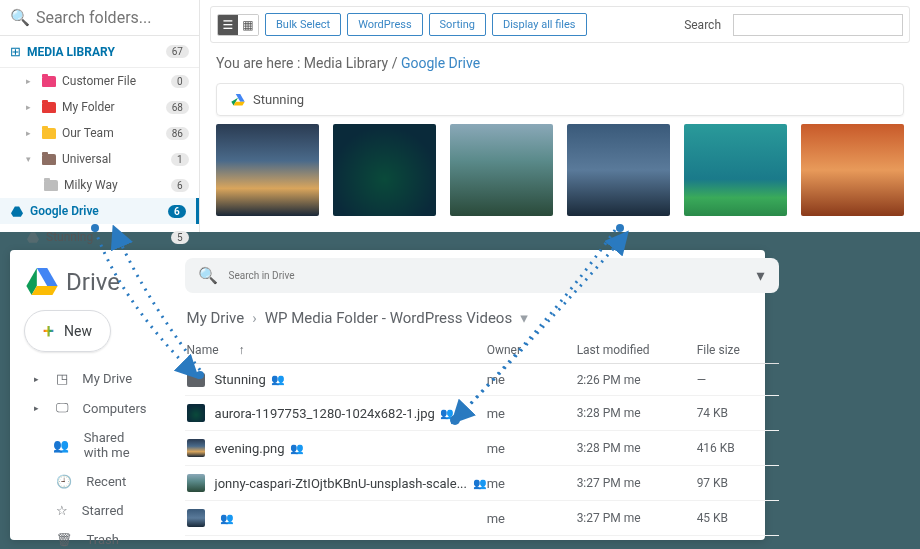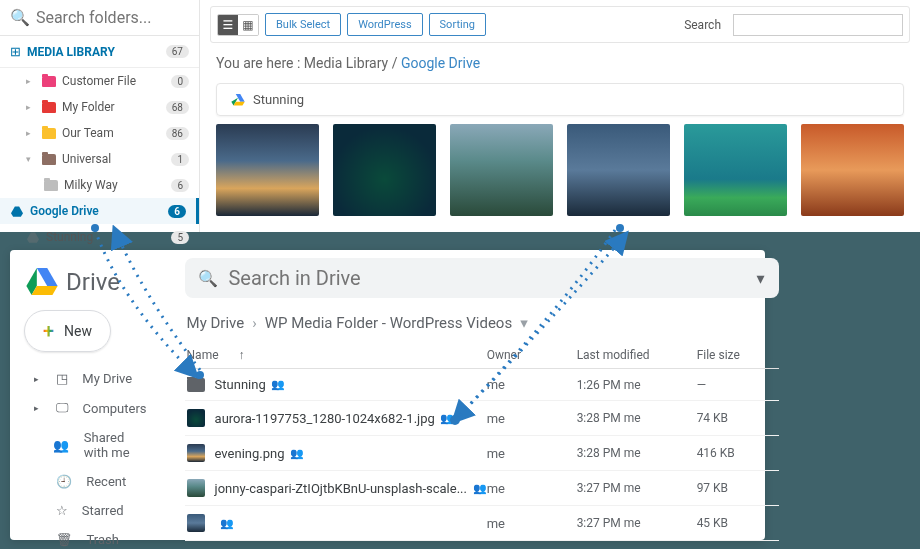--- a/index.html
+++ b/index.html
@@ -5,21 +5,21 @@
 *{box-sizing:border-box;margin:0;padding:0;font-family:-apple-system,BlinkMacSystemFont,"Segoe UI",Roboto,Arial,sans-serif}
 body{width:920px;height:549px;background:#3f626a;position:relative;overflow:hidden}
 .top-app{position:absolute;top:0;left:0;width:920px;height:232px;display:flex;background:#fff}
 .sidebar{width:200px;background:#fff;border-right:1px solid #e5e5e5;display:flex;flex-direction:column}
 .search-row{display:flex;align-items:center;padding:8px 10px;border-bottom:1px solid #e5e5e5;gap:6px}
 .search-row input{border:none;outline:none;font-size:16px;flex:1;background:transparent}
 .collapse-btn{width:12px;display:flex;flex-direction:column;gap:2px;cursor:pointer}
 .collapse-btn span{height:2px;background:#777;border-radius:1px}
 .lib-header{display:flex;align-items:center;padding:8px 10px;gap:6px;border-bottom:1px solid #eee}
 .lib-title{color:#0073aa;font-weight:700;font-size:12px;flex:1}
-.badge{background:#e8e8e8;color:#555;font-size:10px;padding:1px 6px;border-radius:8px;min-width:18px;text-align:right}
+.badge{background:#e8e8e8;color:#555;font-size:10px;padding:1px 6px;border-radius:8px;min-width:18px;text-align:left}
 .badge.blue{background:#0073aa;color:#fff}
 .tree{flex:1}
 .tree-item{display:flex;align-items:center;padding:6px 10px;font-size:12px;color:#555;cursor:pointer;gap:6px}
 .tree-item.nested{padding-left:26px}
 .tree-item.nested2{padding-left:44px}
 .tree-item.active{background:#f0f7fb;border-right:3px solid #0073aa;color:#0073aa;font-weight:600}
 .tree-item .label{flex:1}
 .chev{font-size:9px;color:#aaa;width:10px}
 .folder-icon{width:14px;height:11px;border-radius:2px 2px 1px 1px;position:relative}
 .folder-icon::before{content:"";position:absolute;top:-2px;left:0;width:6px;height:3px;background:inherit;border-radius:1px 1px 0 0}
@@ -52,21 +52,21 @@
 .drive-app{position:absolute;top:250px;left:10px;width:755px;height:290px;background:#fff;border-radius:4px;display:flex;box-shadow:0 2px 8px rgba(0,0,0,0.15)}
 .drive-sidebar{width:190px;padding:14px;display:flex;flex-direction:column;gap:4px}
 .drive-logo{display:flex;align-items:center;gap:8px;padding:4px 2px 10px;font-size:24px;color:#5f6368}
 .new-btn{display:inline-flex;align-items:center;gap:10px;border:1px solid #dadce0;border-radius:24px;padding:8px 18px;font-size:14px;color:#3c4043;cursor:pointer;box-shadow:0 1px 2px rgba(0,0,0,0.1);width:fit-content;margin-bottom:8px}
 .plus{font-size:20px;font-weight:500;background:linear-gradient(90deg,#ea4335 0%,#fbbc05 33%,#34a853 66%,#4285f4 100%);-webkit-background-clip:text;color:transparent}
 .drive-nav{display:flex;flex-direction:column}
 .drive-nav-item{display:flex;align-items:center;gap:14px;padding:7px 10px;font-size:13px;color:#5f6368;cursor:pointer;border-radius:0 16px 16px 0}
 .drive-nav-item .chev{width:8px;color:#5f6368}
 .drive-main{flex:1;display:flex;flex-direction:column;padding:8px 14px 0}
 .drive-search{display:flex;align-items:center;gap:10px;background:#f1f3f4;border-radius:8px;padding:8px 14px;margin-bottom:12px}
-.drive-search input{border:none;background:transparent;outline:none;font-size:20px;flex:1}
+.drive-search input{border:none;background:transparent;outline:none;font-size:10px;flex:1}
 .drive-search .caret{color:#5f6368;cursor:pointer}
 .drive-bc{display:flex;align-items:center;gap:8px;font-size:15px;color:#5f6368;padding:4px 2px 10px}
 .drive-bc .seg{cursor:pointer}
 .drive-bc .sep{color:#9aa0a6}
 .table-head{display:flex;font-size:12px;color:#5f6368;padding:6px 2px;border-bottom:1px solid #e0e0e0}
 .col-name{flex:1;display:flex;align-items:center;gap:20px}
 .col-owner{width:90px}
 .col-mod{width:120px}
 .col-size{width:80px}
 .row{display:flex;align-items:center;font-size:13px;color:#3c4043;padding:8px 2px;border-bottom:1px solid #f1f1f1}
@@ -149,20 +149,21 @@
 
   <div class="main">
     <div class="toolbar">
       <div class="view-toggle">
         <span>☰</span>
         <span>▦</span>
       </div>
       <button class="pill-btn">Bulk Select</button>
       <button class="pill-btn">WordPress</button>
       <button class="pill-btn">Sorting</button>
+      <button class="pill-btn">Display all files</button>
       <span class="search-label">Search</span>
       <input class="search-box" style="">
     </div>
     <div class="breadcrumb">
       <span>You are here  :</span>
       <span>Media Library</span> /
       <span class="link">Google Drive</span>
     </div>
     <div class="folder-chip">
       <svg class="gdrive-mini" viewBox="0 0 87 78">
@@ -252,21 +253,21 @@
       <div class="col-size">File size</div>
     </div>
     <div id="rows">
         <div class="row">
           <div class="name">
             <span class="folder-grey"></span>
             <span>Stunning</span>
             <span class="share-icon">👥</span>
           </div>
           <div class="owner">me</div>
-          <div class="mod">1:26 PM me</div>
+          <div class="mod">2:26 PM me</div>
           <div class="size">—</div>
         </div>
         <div class="row">
           <div class="name">
             <span class="thumb-sm t2"></span>
             <span>aurora-1197753_1280-1024x682-1.jpg</span>
             <span class="share-icon">👥</span>
           </div>
           <div class="owner">me</div>
           <div class="mod">3:28 PM me</div>

